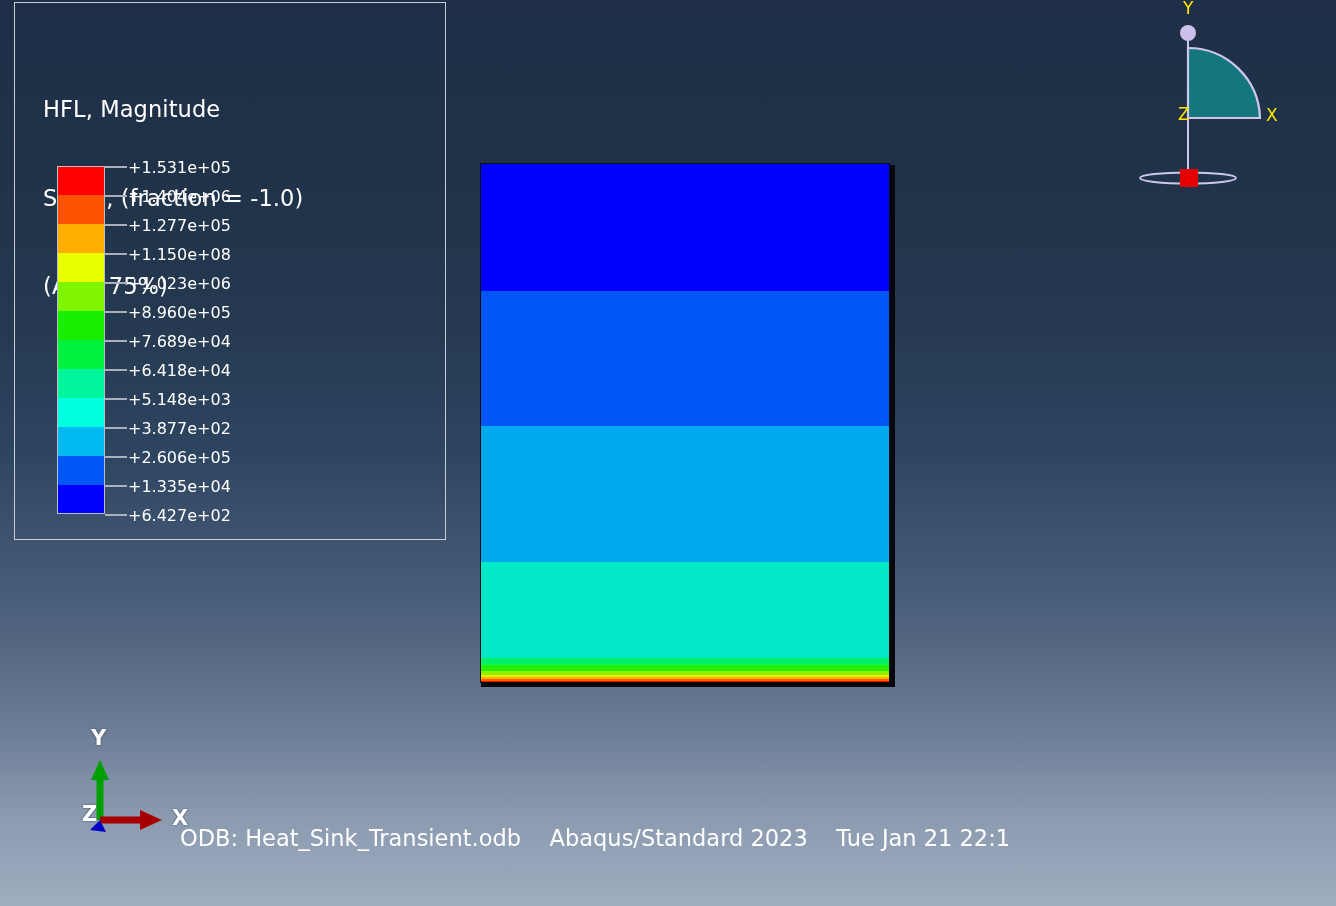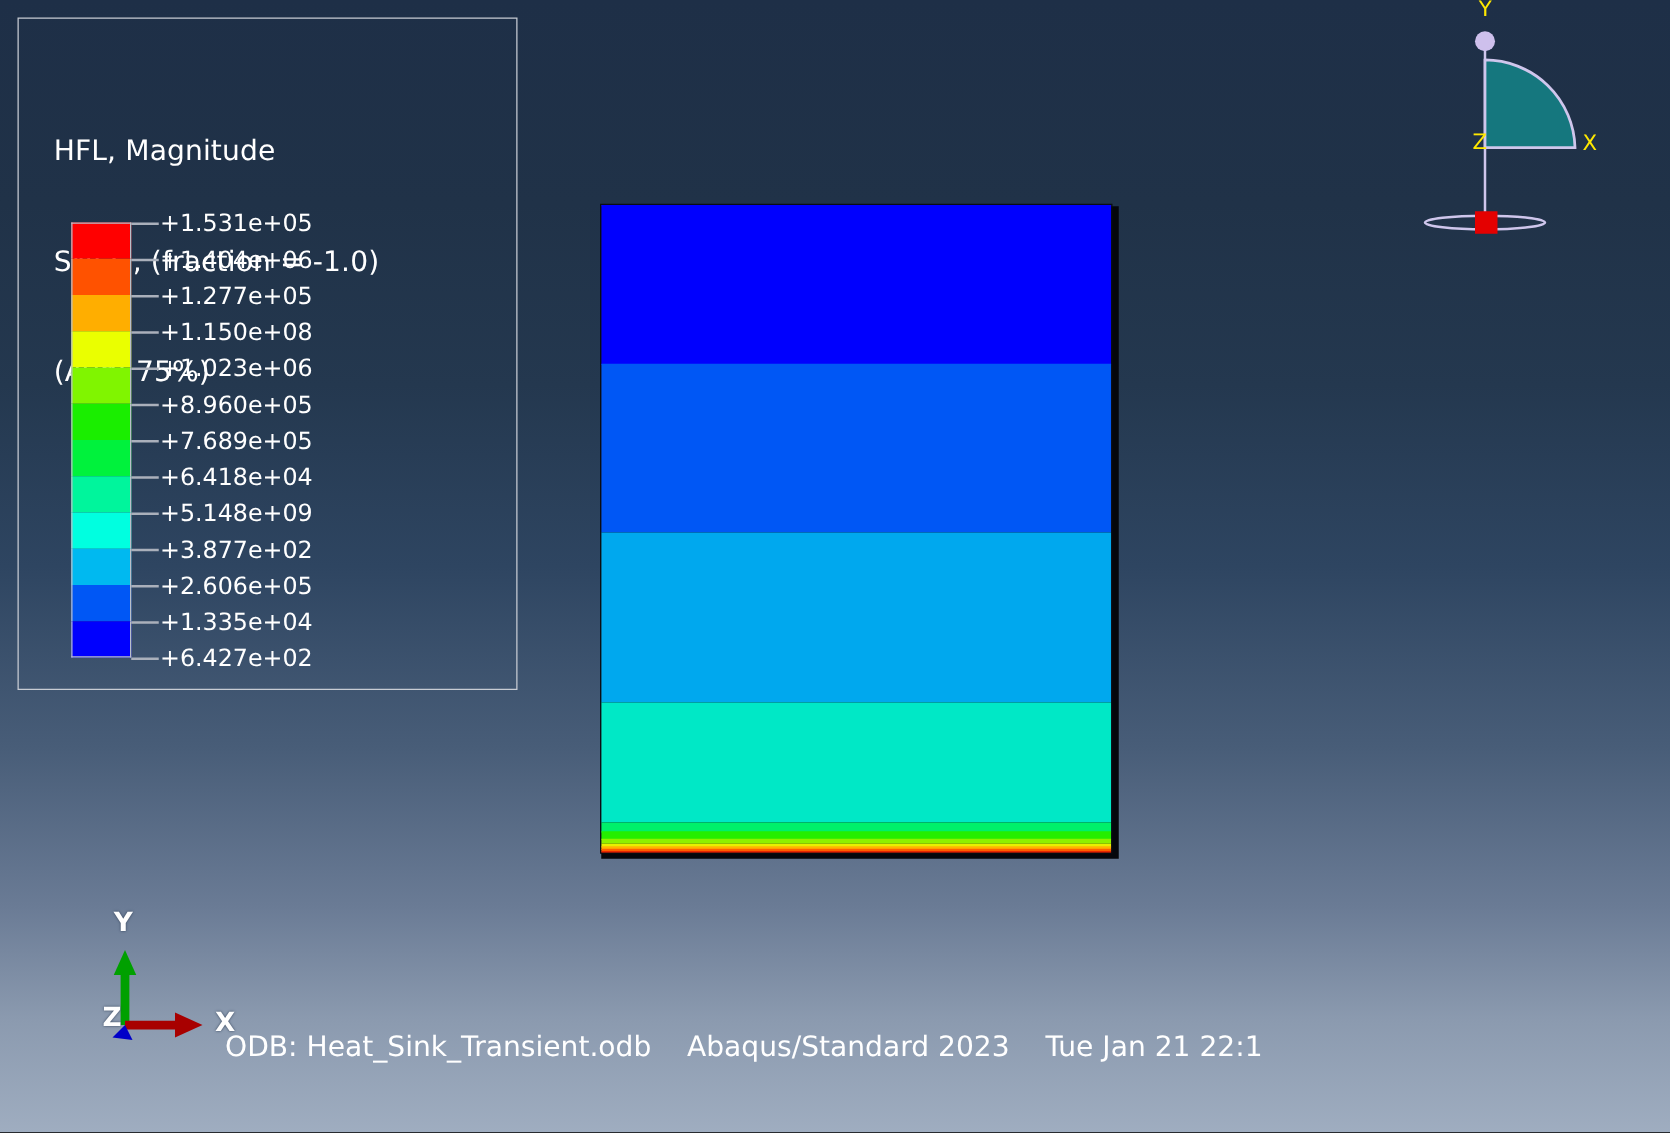--- a/index.html
+++ b/index.html
@@ -21,22 +21,22 @@
         #485d78 66%,
         #6a7b95 80%,
         #8b9aaf 90%,
         #9fadc0 100%);
   }
 
   
   #legend-box {
     position: absolute;
     left: 14px;
-    top: 14px;
-    width: 400px;
+    top: 2px;
+    width: 432px;
     height: 538px;
     border: 1px solid #c8ccd4;
     box-sizing: border-box;
     background: transparent;
     text-decoration: underline;
   }
   #legend-header {
     position: absolute;
     left: 28px;
     top: 33px;
@@ -77,21 +77,21 @@
     width: 22px;
     height: 2px;
     background: #aab0bb;
   }
 
   #value-col {
     position: absolute;
     left: 113px;
     top: 150px;
     color: #ffffff;
-    font-size: 19px;
+    font-size: 16px;
     line-height: 29px;
     white-space: pre;
   }
   #value-col div { white-space: pre; }
 
   
   #model {
     position: absolute;
     left: 478px;
     top: 162px;
@@ -215,21 +215,21 @@
         <div class="tick" style="top: 116px;"></div>
         <div class="tick" style="top: 145px;"></div>
         <div class="tick" style="top: 174px;"></div>
         <div class="tick" style="top: 203px;"></div>
         <div class="tick" style="top: 232px;"></div>
         <div class="tick" style="top: 261px;"></div>
         <div class="tick" style="top: 290px;"></div>
         <div class="tick" style="top: 319px;"></div>
         <div class="tick" style="top: 348px;"></div>
       </div>
-    <div id="value-col"><div>+1.531e+05</div><div>+1.404e+06</div><div>+1.277e+05</div><div>+1.150e+08</div><div>+1.023e+06</div><div>+8.960e+05</div><div>+7.689e+05</div><div>+6.418e+04</div><div>+5.148e+09</div><div>+3.877e+02</div><div>+2.606e+05</div><div>+1.335e+04</div><div>+6.427e+02</div></div>
+    <div id="value-col"><div>+1.531e+05</div><div>+1.404e+06</div><div>+1.277e+05</div><div>+1.150e+08</div><div>+1.023e+06</div><div>+8.960e+05</div><div>+7.689e+04</div><div>+6.418e+04</div><div>+5.148e+03</div><div>+3.877e+02</div><div>+2.606e+05</div><div>+1.335e+04</div><div>+6.427e+02</div></div>
   </div>
 
   <div id="view-cube">
     <svg width="200" height="200" viewBox="0 0 200 200">
 
       <line x1="53" y1="33" x2="53" y2="180" stroke="#cfc6ec" stroke-width="2"></line>
 
       <path d="M 53 48 A 72 72 0 0 1 125 118 L 53 118 Z" fill="#15777e" stroke="#cfc6ec" stroke-width="2.2"></path>
 
       <ellipse cx="53" cy="178" rx="48" ry="5.5" fill="none" stroke="#cfc6ec" stroke-width="2"></ellipse>

